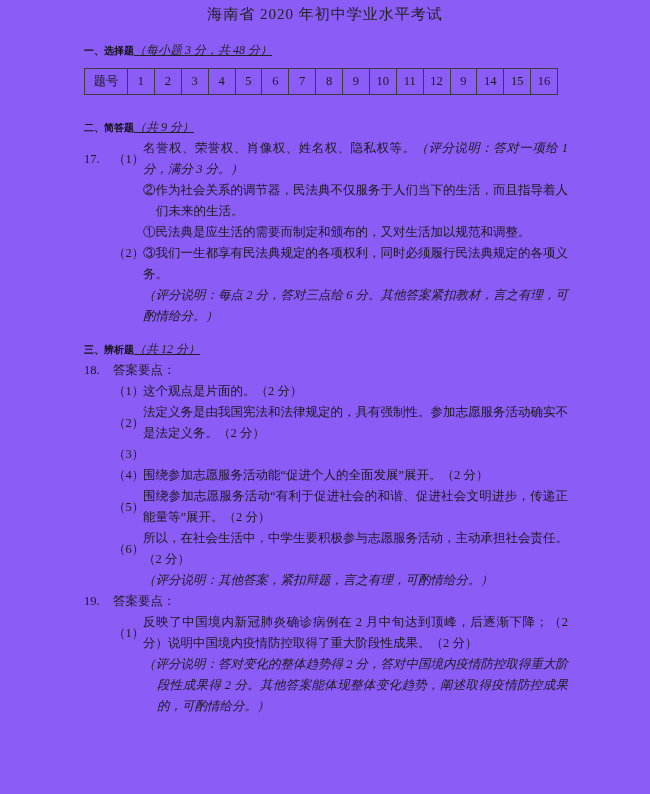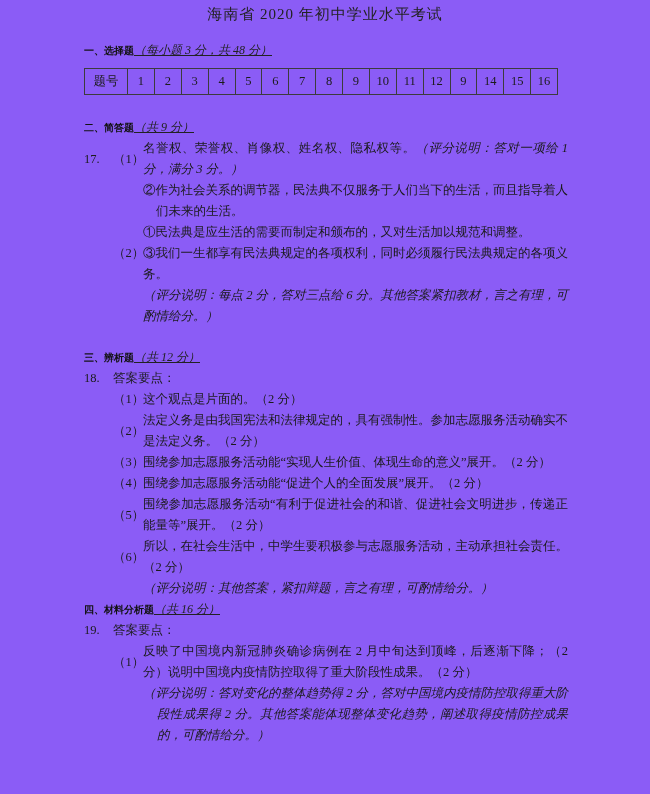--- a/index.html
+++ b/index.html
@@ -60,21 +60,21 @@
     height: 25px;
     text-align: center;
     vertical-align: middle;
     font-size: 12.5px;
     padding: 0;
     color: #1b1b1b;
   }
   table.choice-table td.rowhead { width: 42px; margin-left: 24px; }
 
   .sec2 { margin-top: 22px; }
-  .sec3 { margin-top: 20px; }
+  .sec3 { margin-top: 12px; }
   .sec4 { margin-top: 0; }
 
   .row { display: flex; align-items: center; line-height: 21px; }
   .qno  { flex: none; width: 29px; }
   .plabel { flex: none; width: 30px; }
   .ptxt { flex: 1; text-align: justify; }
   .sub { text-align: justify; }
   .hang { padding-left: 13px; text-indent: -13px; }
   .note-hang { padding-left: 14px; text-indent: -14px; }
   .note-inline { font-style: italic; }
@@ -155,21 +155,20 @@
         <div class="ptxt">这个观点是片面的。（2 分）</div>
       </div>
       <div class="row">
         <span class="qno"></span>
         <span class="plabel">（2）</span>
         <div class="ptxt">法定义务是由我国宪法和法律规定的，具有强制性。参加志愿服务活动确实不是法定义务。（2 分）</div>
       </div>
       <div class="row">
         <span class="qno"></span>
         <span class="plabel">（3）</span>
-        <div class="ptxt">围绕参加志愿服务活动能“实现人生价值、体现生命的意义”展开。（2 分）</div>
       </div>
       <div class="row">
         <span class="qno"></span>
         <span class="plabel">（4）</span>
         <div class="ptxt">围绕参加志愿服务活动能“促进个人的全面发展”展开。（2 分）</div>
       </div>
       <div class="row">
         <span class="qno"></span>
         <span class="plabel">（5）</span>
         <div class="ptxt">围绕参加志愿服务活动“有利于促进社会的和谐、促进社会文明进步，传递正能量等”展开。（2 分）</div>
@@ -179,23 +178,20 @@
         <span class="plabel">（6）</span>
         <div class="ptxt">所以，在社会生活中，中学生要积极参与志愿服务活动，主动承担社会责任。（2 分）</div>
       </div>
       <div class="row">
         <span class="qno"></span>
         <span class="plabel"></span>
         <div class="ptxt kai">（评分说明：其他答案，紧扣辩题，言之有理，可酌情给分。）</div>
       </div>
     </div>
 
-    <div class="sec-head sec4">
-      <span class="sh">四、材料分析题</span><span class="shn kai">（共 16 分）</span>
-    </div>
 
     <div>
       <div class="row">
         <span class="qno">19.</span>
         <div class="ptxt">答案要点：</div>
       </div>
       <div class="row">
         <span class="qno"></span>
         <span class="plabel">（1）</span>
         <div class="ptxt">反映了中国境内新冠肺炎确诊病例在 2 月中旬达到顶峰，后逐渐下降；（2 分）说明中国境内疫情防控取得了重大阶段性成果。（2 分）</div>

